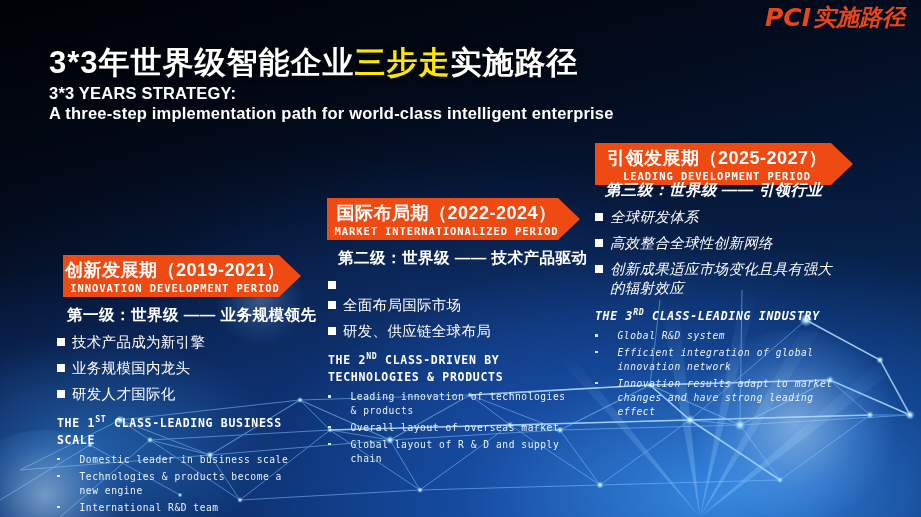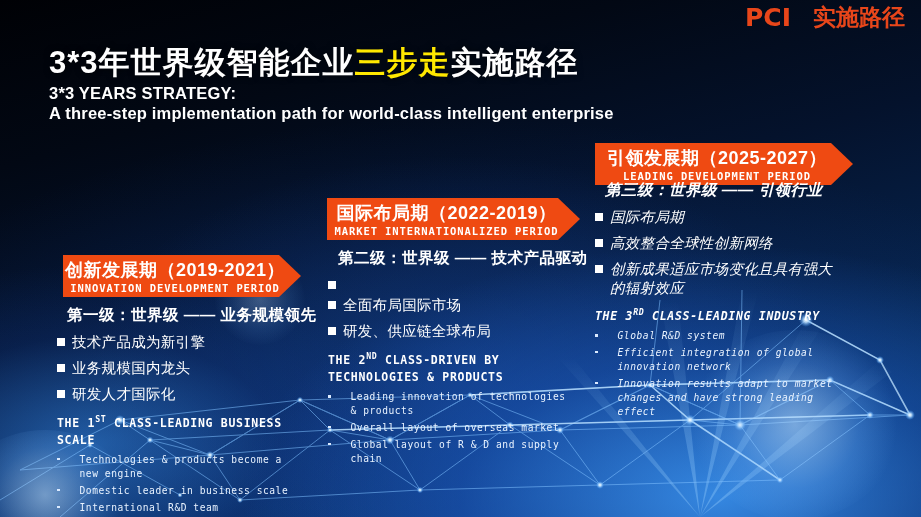--- a/index.html
+++ b/index.html
@@ -19,21 +19,21 @@
   }
 
   
   .netlayer{position:absolute;inset:0;pointer-events:none;}
   .netlayer svg{display:block;width:921px;height:517px;}
 
   .glowdot{position:absolute;border-radius:50%;pointer-events:none;
     background:radial-gradient(circle,rgba(190,225,255,.55) 0%,rgba(120,185,255,.22) 45%,rgba(80,150,255,0) 72%);}
 
   
-  .logo{position:absolute;top:5px;right:16px;display:flex;align-items:center;gap:22px;}
+  .logo{position:absolute;top:5px;right:16px;display:flex;align-items:center;gap:2px;font-style:italic;}
   .logo .pci{font-weight:bold;font-size:25px;letter-spacing:0px;color:#e8461a;line-height:1;
     font-family:"DejaVu Sans",sans-serif;}
   .logo .cn{font-weight:bold;font-size:23px;color:#e8461a;line-height:1;letter-spacing:0px;}
 
   .title-cn{position:absolute;left:49px;top:42px;font-size:31px;font-weight:bold;color:#ffffff;
     letter-spacing:1px;white-space:nowrap;text-shadow:0 0 6px rgba(0,0,0,.75);}
   .title-cn .hl{color:#ffe800;}
   .title-en1{position:absolute;left:49px;top:84px;font-size:16.5px;font-weight:bold;color:#ffffff;
     letter-spacing:.2px;white-space:nowrap;text-align:center;}
   .title-en2{position:absolute;left:49px;top:104px;font-size:16.5px;font-weight:bold;color:#ffffff;
@@ -158,21 +158,21 @@
   <div class="title-en2">A three-step implementation path for world-class intelligent enterprise</div>
 
   <div class="banner" style="left:595px;top:143px;width:258px;height:42px;">
     <div class="b-cn">引领发展期（2025-2027）</div>
     <div class="b-en">LEADING DEVELOPMENT PERIOD</div>
   </div>
   <div class="card" style="left:595px;top:180px;width:245px;font-style:italic;">
     <div class="lvl">第三级：世界级 —— 引领行业</div>
     <div class="cnrow">
         <span class="sq"></span>
-        <span>国际布局期</span>
+        <span>全球研发体系</span>
       </div>
     <div class="cnrow">
         <span class="sq"></span>
         <span>高效整合全球性创新网络</span>
       </div>
     <div class="cnrow">
         <span class="sq"></span>
         <span>创新成果适应市场变化且具有强大的辐射效应</span>
       </div>
     <div class="en-head"><span>THE 3</span><span class="sup">RD</span><span>  CLASS-LEADING INDUSTRY</span></div>
@@ -184,21 +184,21 @@
         <span class="dot"></span>
         <span>Efficient integration of global innovation network</span>
       </div>
     <div class="enrow">
         <span class="dot"></span>
         <span> Innovation results adapt to market changes and have strong leading effect</span>
       </div>
   </div>
 
   <div class="banner" style="left:327px;top:198px;width:253px;height:42px;">
-    <div class="b-cn">国际布局期（2022-2019）</div>
+    <div class="b-cn">国际布局期（2022-2024）</div>
     <div class="b-en">MARKET   INTERNATIONALIZED PERIOD</div>
   </div>
   <div class="card" style="left:328px;top:248px;width:238px;">
     <div class="lvl">第二级：世界级 —— 技术产品驱动</div>
     <div class="cnrow">
         <span class="sq"></span>
       </div>
     <div class="cnrow">
         <span class="sq"></span>
         <span>全面布局国际市场</span>
@@ -236,25 +236,25 @@
         <span class="sq"></span>
         <span>业务规模国内龙头</span>
       </div>
     <div class="cnrow">
         <span class="sq"></span>
         <span>研发人才国际化</span>
       </div>
     <div class="en-head"><span>THE 1</span><span class="sup">ST</span><span> CLASS-LEADING BUSINESS SCALE</span></div>
     <div class="enrow">
         <span class="dot"></span>
+        <span>Domestic leader in business scale</span>
+      </div>
+    <div class="enrow">
+        <span class="dot"></span>
         <span>Technologies &amp; products become a new engine</span>
       </div>
     <div class="enrow">
         <span class="dot"></span>
-        <span>Domestic leader in business scale</span>
-      </div>
-    <div class="enrow">
-        <span class="dot"></span>
         <span>International R&amp;D team</span>
       </div>
   </div>
 
 </div>
 
 </body></html>

